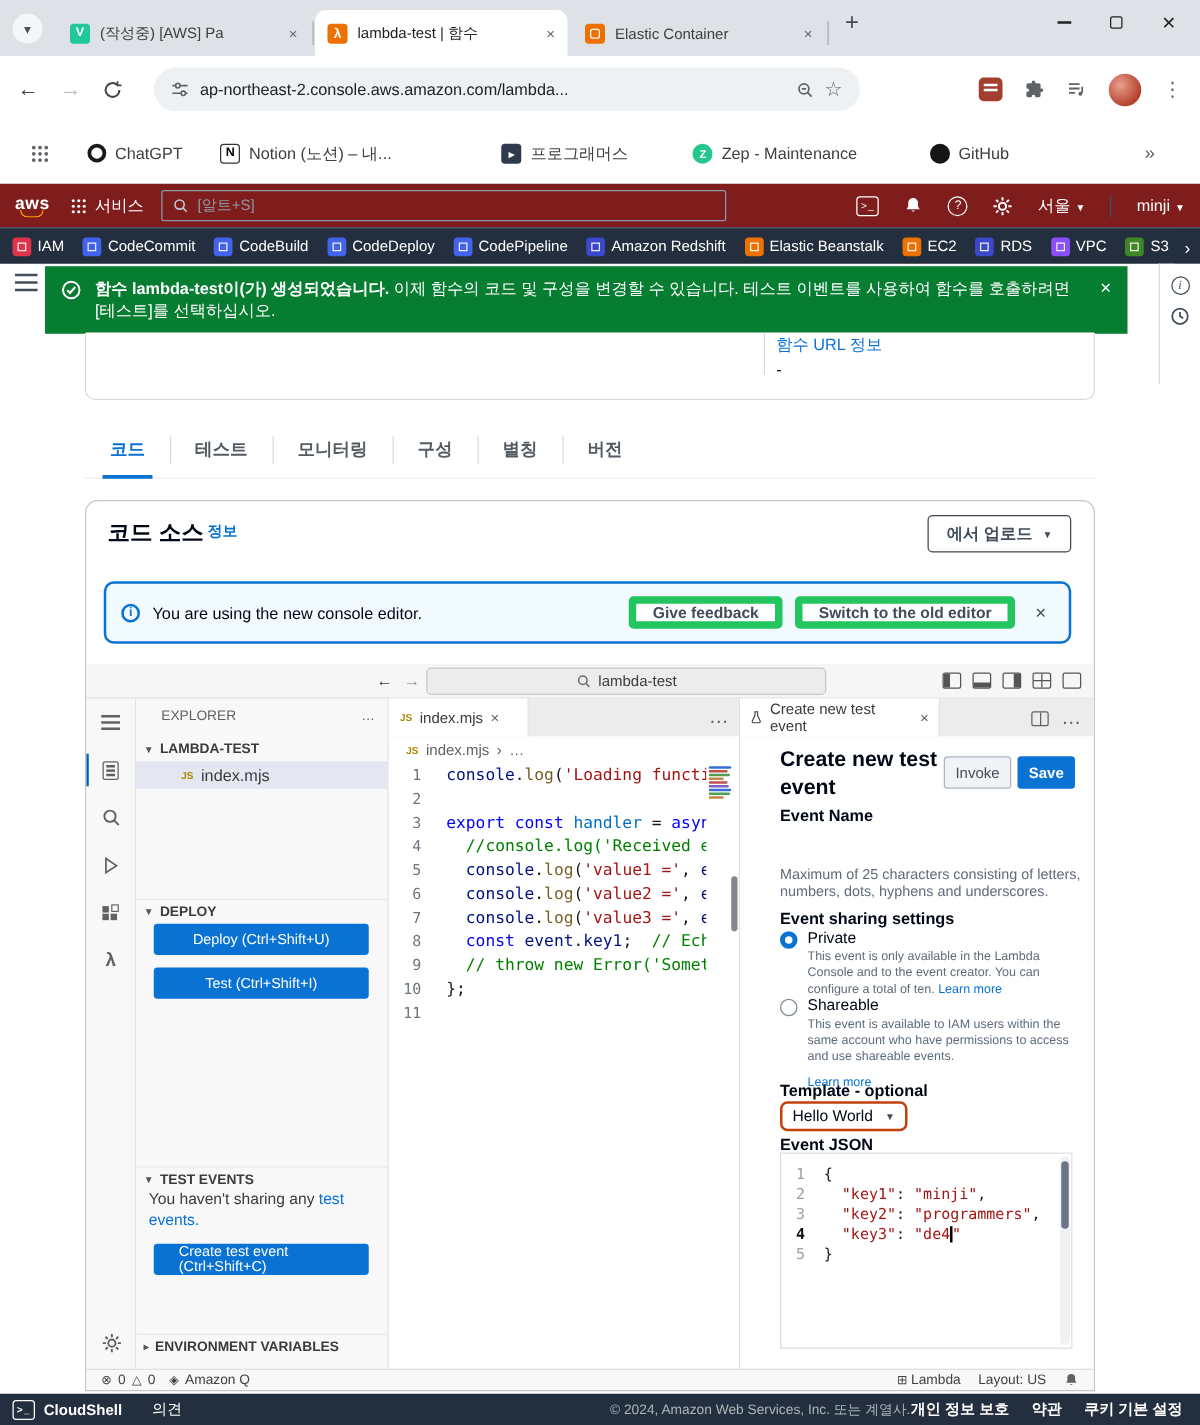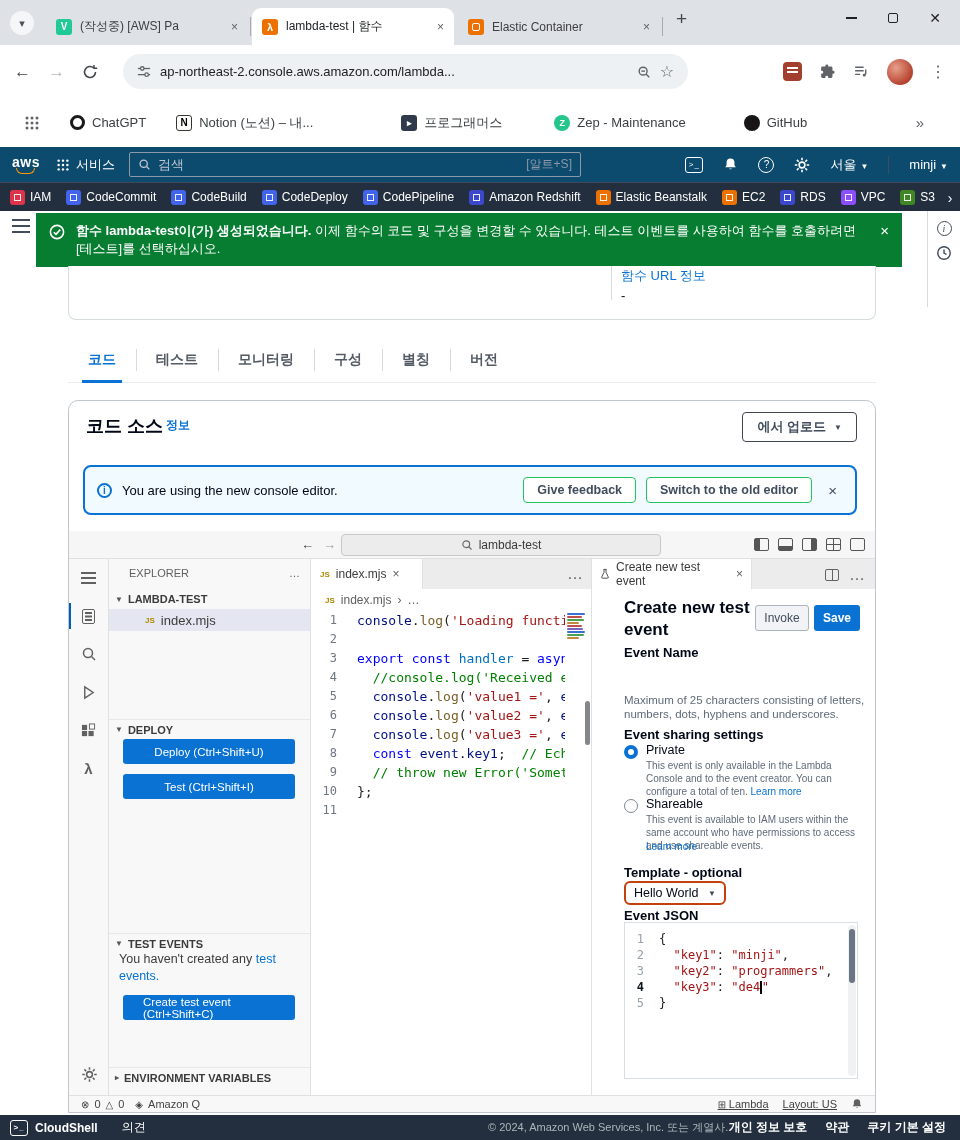--- a/index.html
+++ b/index.html
@@ -100,21 +100,21 @@
 .ftab.active{color:#0972d3;}
 .ftab.active::after{content:"";position:absolute;left:14px;right:14px;bottom:-1px;height:3px;background:#0972d3;}
 
 
 .card{position:absolute;left:68px;top:400px;width:808px;height:713px;border:1px solid #c0c6cd;border-radius:10px 10px 0 0;background:#fff;overflow:hidden;}
 .cardtitle{position:absolute;left:17px;top:13px;font-size:18px;font-weight:bold;color:#000716;}
 .cardinfo{position:absolute;left:97px;top:16px;font-size:12px;color:#0972d3;font-weight:bold;}
 .uploadbtn{position:absolute;right:18px;top:11px;height:30px;padding:0 14px;border:1px solid #424650;border-radius:4px;display:flex;align-items:center;gap:8px;font-size:13px;font-weight:bold;color:#414d5c;background:#fff;}
 .ebanner{position:absolute;left:14px;right:18px;top:64px;height:50px;border:2px solid #0972d3;border-radius:8px;background:#f1faff;display:flex;align-items:center;padding:0 12px;gap:10px;}
 .ebanner .itxt{flex:1;font-size:13px;color:#000716;}
-.bbtn{height:26px;padding:0 13px;border:1px solid #22c55e;border-radius:4px;background:#fff;font-size:12.5px;font-weight:bold;color:#414d5c;display:flex;align-items:center;}
+.bbtn{height:26px;padding:0 13px;border:6px solid #22c55e;border-radius:4px;background:#fff;font-size:12.5px;font-weight:bold;color:#414d5c;display:flex;align-items:center;}
 .ebx{font-size:15px;color:#414d5c;margin:0 6px;}
 .iinfo{width:15px;height:15px;border:2px solid #0972d3;border-radius:50%;color:#0972d3;font-size:10px;font-weight:bold;display:flex;align-items:center;justify-content:center;flex:none;}
 
 
 .ide{position:absolute;left:0;right:0;top:130px;bottom:17px;}
 .idetoolbar{position:absolute;left:0;right:0;top:0;height:28px;background:#f6f6f6;border-bottom:1px solid #e0e0e0;}
 .navarr{position:absolute;top:6px;font-size:13px;color:#3b3b3b;}
 .searchpill{position:absolute;left:272px;top:3px;width:320px;height:22px;background:#ececec;border:1px solid #c8c8c8;border-radius:4px;display:flex;align-items:center;justify-content:center;gap:6px;font-size:12px;color:#3b3b3b;}
 .loicons{position:absolute;right:10px;top:7px;display:flex;gap:9px;}
 .lo{width:15px;height:13px;border:1px solid #555;border-radius:2px;position:relative;}
@@ -176,35 +176,35 @@
 .invokebtn{position:absolute;left:163px;top:46px;width:54px;height:26px;background:#f2f3f6;border:1px solid #aab4bf;border-radius:3px;font-size:12px;color:#414d5c;display:flex;align-items:center;justify-content:center;}
 .savebtn{position:absolute;left:222px;top:46px;width:46px;height:26px;background:#0972d3;border-radius:3px;color:#fff;font-size:12px;font-weight:bold;display:flex;align-items:center;justify-content:center;}
 .plabel{position:absolute;left:32px;font-size:13px;font-weight:bold;color:#000716;}
 .pinput{position:absolute;left:32px;top:103px;width:234px;height:26px;border:1px solid #7d8998;border-radius:6px;background:#fff;font-size:13px;color:#000716;padding:0 8px;font-family:"Liberation Sans",sans-serif;}
 .phelp{position:absolute;left:32px;top:134px;width:242px;font-size:11.5px;line-height:14px;color:#5f6b7a;}
 .radio{position:absolute;left:32px;width:14px;height:14px;border-radius:50%;background:#fff;}
 .radio.sel{border:4.5px solid #0972d3;}
 .radio.unsel{border:1px solid #7d8998;}
 .rlabel{position:absolute;left:54px;font-size:12.5px;color:#000716;}
 .rdesc{position:absolute;left:54px;width:214px;font-size:10px;line-height:13px;color:#5f6b7a;}
-.rdesc a,.lmore{color:#0972d3;text-decoration:none;font-size:10px;}
+.rdesc a,.lmore{color:#0972d3;text-decoration:none;font-size:10px;margin-top:20px;}
 .lmore{position:absolute;left:54px;}
 .pselect{position:absolute;left:32px;top:322px;width:102px;height:24px;border:2px solid #c2410c;border-radius:6px;display:flex;align-items:center;padding:0 8px;font-size:12.5px;color:#000716;gap:8px;}
 .pselect .dd{margin-left:auto;font-size:8px;color:#414d5c;}
 .jsonbox{position:absolute;left:32px;top:363px;width:234px;height:157px;border:1px solid #d9dee3;background:#fff;}
 .jgutter{position:absolute;left:0;top:8px;width:26px;text-align:right;padding-right:7px;color:#98a0ab;font:12px "DejaVu Sans Mono",monospace;}
 .jgutter div{height:16px;line-height:16px;}
 .jgutter .active{color:#0f141a;font-weight:bold;}
 .jcode{position:absolute;left:34px;top:8px;right:12px;font:12px "DejaVu Sans Mono",monospace;overflow:hidden;}
 .jcode .cl{height:16px;line-height:16px;white-space:pre;}
 .jscroll{position:absolute;right:2px;top:6px;width:6px;height:54px;background:#6b7585;border-radius:3px;}
 .jtrack{position:absolute;right:1px;top:2px;bottom:2px;width:8px;background:#f0f1f3;border-radius:4px;}
 
 .statusbar{position:absolute;left:0;right:0;bottom:0;height:17px;background:#f8f8f8;border-top:1px solid #e0e0e0;display:flex;align-items:center;font-size:11px;color:#424242;padding:0 12px;gap:5px;}
-.statusbar .rt{margin-left:auto;display:flex;align-items:flex-end;gap:14px;text-decoration:underline;}
+.statusbar .rt{margin-left:auto;display:flex;align-items:flex-end;gap:14px;}
 .sico{font-size:10px;}
 
 
 .awsfooter{position:absolute;left:0;top:1115px;width:960px;height:25px;background:#232f3e;display:flex;align-items:center;color:#fff;font-size:12px;padding:0 10px;gap:24px;}
 .fcs{display:flex;align-items:center;gap:7px;font-weight:bold;}
 .fcopy{position:absolute;left:488px;font-size:11px;color:#aab7b8;font-weight:normal;}
 .flinks{position:absolute;right:14px;display:flex;gap:18px;font-weight:bold;font-size:12px;}
 svg{display:block;}
 </style>
 </head>
@@ -307,21 +307,21 @@
         <span class="bm-ic ic-zep">Z</span>
         <span>Zep - Maintenance</span>
       </span>
     <span class="bm" style="margin-left:28px">
         <span class="bm-ic ic-github"></span>
         <span>GitHub</span>
       </span>
     <span class="bm-overflow">»</span>
   </div>
 
-  <div class="awsnav" style="background: #0c4a6e;">
+  <div class="awsnav" style="background: #7f1d1d;">
     <div class="awslogo">
         <span>aws</span>
         <i></i>
       </div>
     <div class="svc">
       <svg width="14" height="14" viewBox="0 0 16 16" fill="#fff">
           <circle cx="3" cy="3" r="1.4"></circle>
           <circle cx="8" cy="3" r="1.4"></circle>
           <circle cx="13" cy="3" r="1.4"></circle>
           <circle cx="3" cy="8" r="1.4"></circle>
@@ -331,21 +331,20 @@
           <circle cx="8" cy="13" r="1.4"></circle>
           <circle cx="13" cy="13" r="1.4"></circle>
         </svg>
       <span>서비스</span>
     </div>
     <div class="awssearch">
       <svg width="13" height="13" viewBox="0 0 16 16" fill="none" stroke="#bfc8d1" stroke-width="1.6">
           <circle cx="7" cy="7" r="4.5"></circle>
           <path d="M10.5 10.5L14 14"></path>
         </svg>
-      <span class="ph">검색</span>
       <span class="sc">[알트+S]</span>
     </div>
     <div class="awsright">
       <span class="cs-ic">&gt;_</span>
       <svg width="15" height="15" viewBox="0 0 16 16" fill="#fff">
           <path d="M8 1.5a4.2 4.2 0 0 0-4.2 4.2v3L2.4 11h11.2l-1.4-2.3v-3A4.2 4.2 0 0 0 8 1.5z"></path>
           <path d="M6.6 12.2a1.5 1.5 0 0 0 2.8 0z"></path>
         </svg>
       <span class="q-ic">?</span>
       <svg width="16" height="16" viewBox="0 0 20 20" fill="none" stroke="#fff" stroke-width="2">
@@ -537,21 +536,21 @@
         <div class="srow sectop" style="top:160px">
             <span class="chev">▼</span>
             <span>DEPLOY</span>
           </div>
         <div class="expbtn" style="top: 180px; background: rgb(9, 114, 211);">Deploy (Ctrl+Shift+U)</div>
         <div class="expbtn" style="top: 215px; background: rgb(9, 114, 211);">Test (Ctrl+Shift+I)</div>
         <div class="srow sectop" style="top:374px">
             <span class="chev">▼</span>
             <span>TEST EVENTS</span>
           </div>
-        <div class="emptytxt"><span>You haven't created any </span><a>test events.</a></div>
+        <div class="emptytxt"><span>You haven't sharing any </span><a>test events.</a></div>
         <div class="expbtn" style="top: 436px; background: rgb(9, 114, 211); padding-left: 20px;">Create test event (Ctrl+Shift+C)</div>
         <div class="srow sectop envrow">
             <span class="chev">▸</span>
             <span>ENVIRONMENT VARIABLES</span>
           </div>
       </div>
 
       <div class="editorcol">
         <div class="tabbar">
           <div class="etab" style="width:112px">

